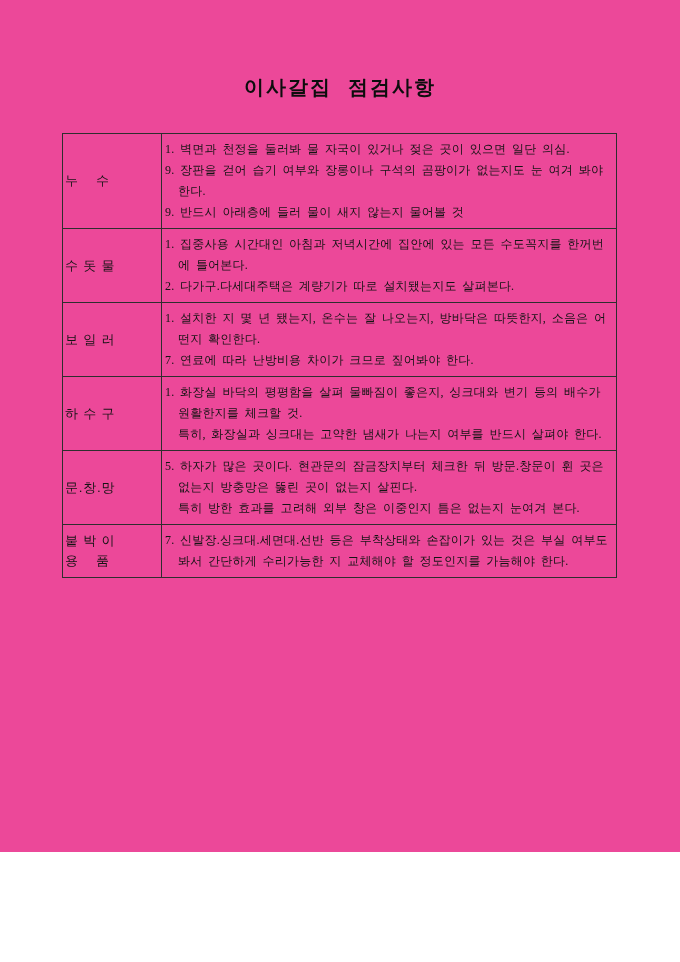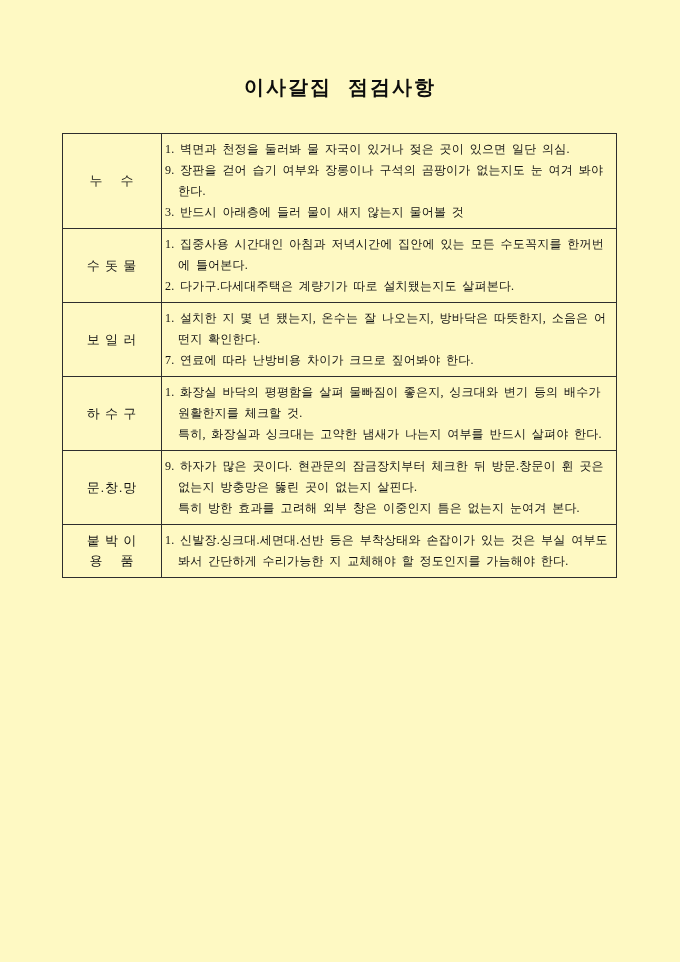--- a/index.html
+++ b/index.html
@@ -3,22 +3,22 @@
 <meta charset="utf-8">
 <style>
   html, body {
     margin: 0;
     padding: 0;
     background: #ffffff;
   }
   .page {
     position: relative;
     width: 680px;
-    height: 962px;
-    background: #fef9c3;
+    height: 852px;
+    background: #ec4899;
     font-family: "Liberation Serif", "DejaVu Serif", serif;
     color: #111111;
     overflow: hidden;
   }
   .doc-title {
     position: absolute;
     top: 74px;
     left: 0;
     width: 100%;
     text-align: center;
@@ -36,21 +36,21 @@
     border-collapse: collapse;
     table-layout: fixed;
   }
   table.checklist td {
     border: 1px solid #2e2e2e;
     vertical-align: middle;
     overflow: hidden;
   }
   td.cat-cell {
     width: 94px;
-    text-align: center;
+    text-align: left;
     padding: 4px 2px;
   }
   .cat-line {
     white-space: pre;
     font-size: 13px;
     line-height: 20px;
     letter-spacing: 1px;
     color: #141414;
   }
   td.content-cell {
@@ -78,21 +78,21 @@
   <table class="checklist">
     <tbody>
         <tr>
       <td class="cat-cell">
             <div class="cat-line">누    수</div>
           </td>
       <td class="content-cell">
             <div class="content-line">1. 벽면과 천정을 둘러봐 물 자국이 있거나 젖은 곳이 있으면 일단 의심.</div>
             <div class="content-line">9. 장판을 걷어 습기 여부와 장롱이나 구석의 곰팡이가 없는지도 눈 여겨 봐야</div>
             <div class="content-line indent">한다.</div>
-            <div class="content-line">3. 반드시 아래층에 들러 물이 새지 않는지 물어볼 것</div>
+            <div class="content-line">9. 반드시 아래층에 들러 물이 새지 않는지 물어볼 것</div>
           </td>
     </tr>
         <tr>
       <td class="cat-cell">
             <div class="cat-line">수 돗 물</div>
           </td>
       <td class="content-cell">
             <div class="content-line">1. 집중사용 시간대인 아침과 저녁시간에 집안에 있는 모든 수도꼭지를 한꺼번</div>
             <div class="content-line indent">에 틀어본다.</div>
             <div class="content-line">2. 다가구.다세대주택은 계량기가 따로 설치됐는지도 살펴본다.</div>
@@ -116,31 +116,31 @@
             <div class="content-line">1. 화장실 바닥의 평평함을 살펴 물빠짐이 좋은지, 싱크대와 변기 등의 배수가</div>
             <div class="content-line indent">원활한지를 체크할 것.</div>
             <div class="content-line indent">특히, 화장실과 싱크대는 고약한 냄새가 나는지 여부를 반드시 살펴야 한다.</div>
           </td>
     </tr>
         <tr>
       <td class="cat-cell">
             <div class="cat-line">문.창.망</div>
           </td>
       <td class="content-cell">
-            <div class="content-line">9. 하자가 많은 곳이다. 현관문의 잠금장치부터 체크한 뒤 방문.창문이 휜 곳은</div>
+            <div class="content-line">5. 하자가 많은 곳이다. 현관문의 잠금장치부터 체크한 뒤 방문.창문이 휜 곳은</div>
             <div class="content-line indent">없는지 방충망은 뚫린 곳이 없는지 살핀다.</div>
             <div class="content-line indent">특히 방한 효과를 고려해 외부 창은 이중인지 틈은 없는지 눈여겨 본다.</div>
           </td>
     </tr>
         <tr>
       <td class="cat-cell">
             <div class="cat-line">붙 박 이</div>
             <div class="cat-line">용    품</div>
           </td>
       <td class="content-cell">
-            <div class="content-line">1. 신발장.싱크대.세면대.선반 등은 부착상태와 손잡이가 있는 것은 부실 여부도</div>
+            <div class="content-line">7. 신발장.싱크대.세면대.선반 등은 부착상태와 손잡이가 있는 것은 부실 여부도</div>
             <div class="content-line indent">봐서 간단하게 수리가능한 지 교체해야 할 정도인지를 가늠해야 한다.</div>
           </td>
     </tr>
       </tbody>
   </table>
 
 </div>
 
 </body></html>

